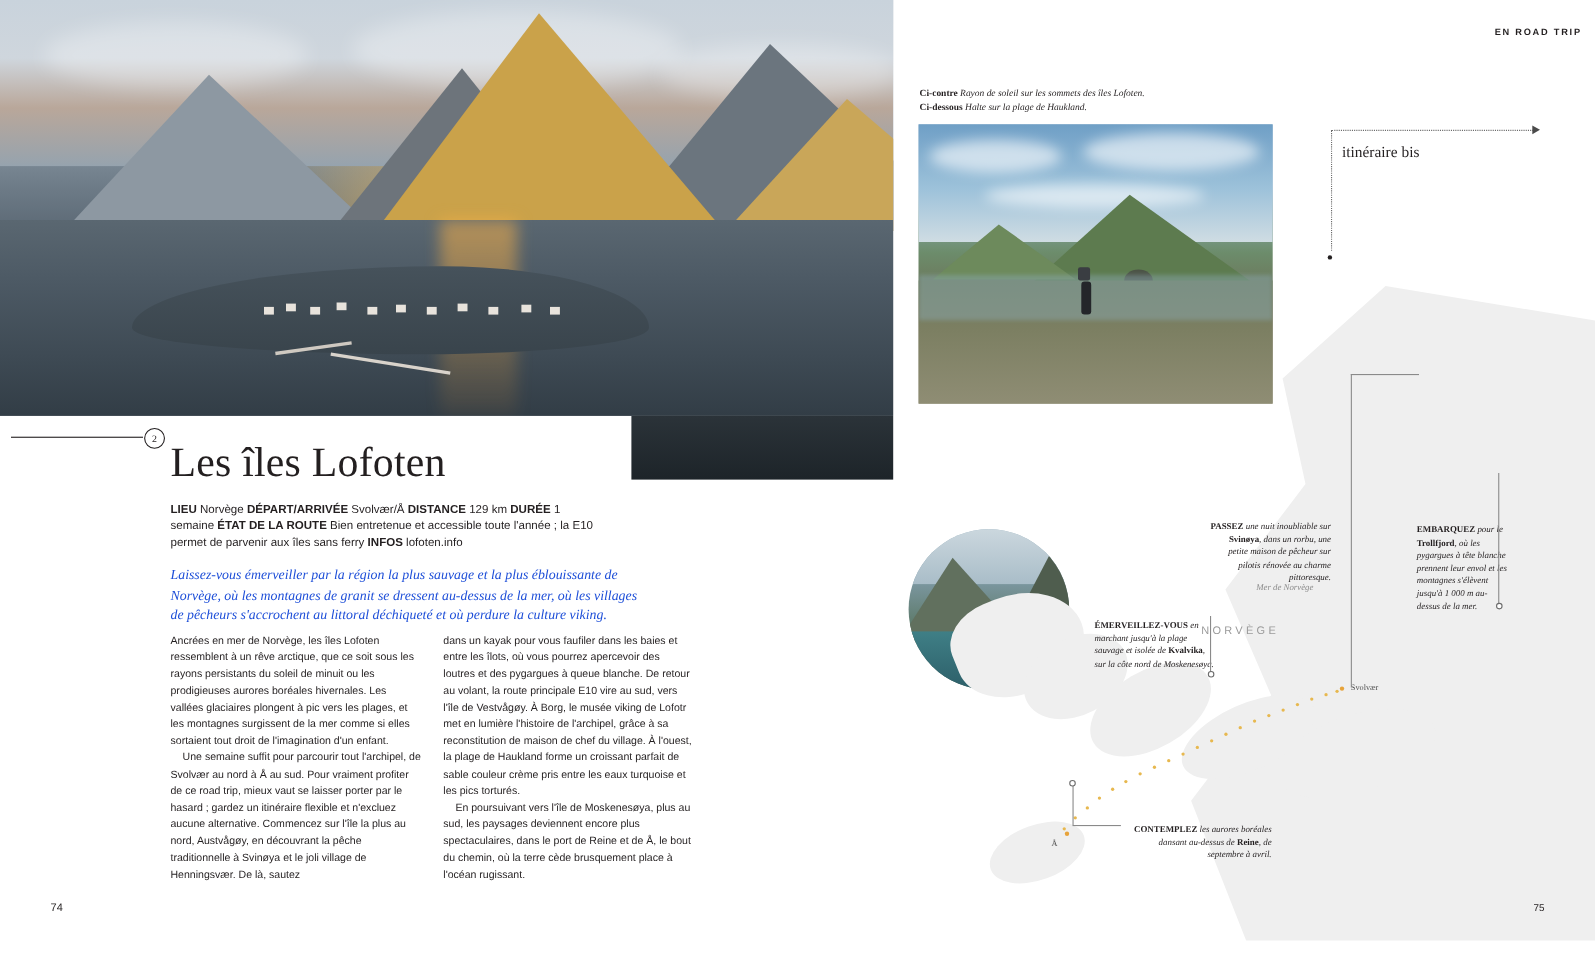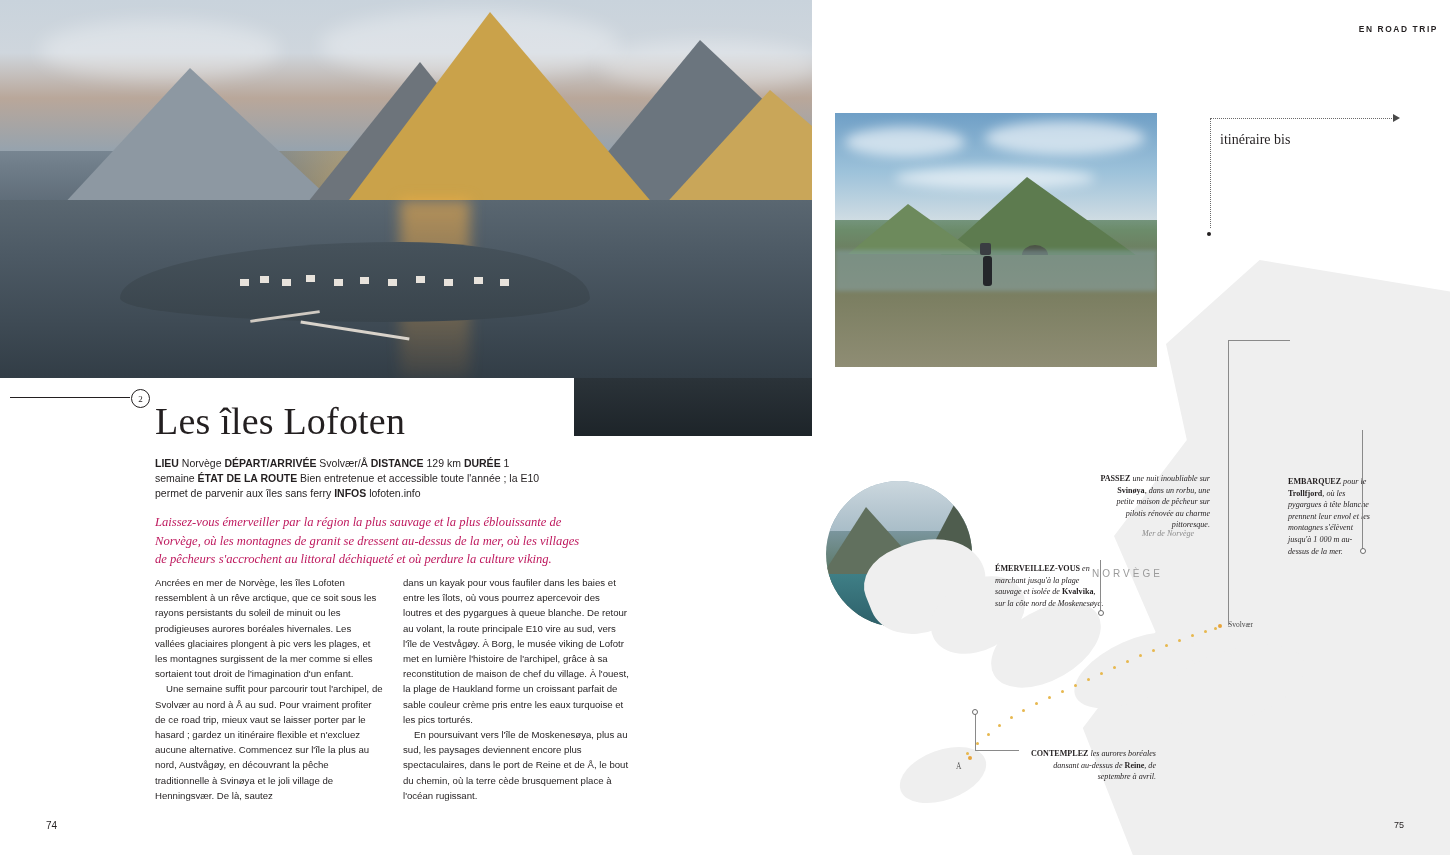--- a/index.html
+++ b/index.html
@@ -108,21 +108,21 @@
 
   .facts {
     position:absolute; left:155px; top:456px; width:395px;
     font-size:10.5px; line-height:15px; color:#231f20;
   }
   .facts b { font-weight:700; }
 
   .lede {
     position:absolute; left:155px; top:513px; width:430px;
     font-family:"Liberation Serif", serif; font-style:italic;
-    font-size:12.6px; line-height:18.5px; color:#be185d;
+    font-size:12.6px; line-height:18.5px; color:#1d4ed8;
   }
 
   .cols {
     position:absolute; left:155px; top:575px; width:510px; height:230px;
     display:flex; gap:20px;
   }
   .col { width:228px; font-size:9.6px; line-height:15.2px; color:#231f20; }
   .col p { margin:0; }
   .col p.ind { text-indent:11px; }
 
@@ -315,20 +315,21 @@
     <div class="col">
       <p>dans un kayak pour vous faufiler dans les baies et entre les îlots, où vous pourrez apercevoir des loutres et des pygargues à queue blanche. De retour au volant, la route principale E10 vire au sud, vers l'île de Vestvågøy. À Borg, le musée viking de Lofotr met en lumière l'histoire de l'archipel, grâce à sa reconstitution de maison de chef du village. À l'ouest, la plage de Haukland forme un croissant parfait de sable couleur crème pris entre les eaux turquoise et les pics torturés.</p>
       <p class="ind">En poursuivant vers l'île de Moskenesøya, plus au sud, les paysages deviennent encore plus spectaculaires, dans le port de Reine et de Å, le bout du chemin, où la terre cède brusquement place à l'océan rugissant.</p>
     </div>
   </div>
 
   <div class="folio-left">74</div>
 
   <div class="right-page">
     <div class="kicker">EN ROAD TRIP</div>
+    <div class="captions"><b>Ci-contre</b> Rayon de soleil sur les sommets des îles Lofoten.<br><b>Ci-dessous</b> Halte sur la plage de Haukland.</div>
 
     <div class="photo-beach">
       <div class="pb-sky"></div>
       <div class="pb-cloud" style="left:10px;top:14px;width:120px;height:30px;"></div>
       <div class="pb-cloud" style="left:150px;top:8px;width:160px;height:34px;"></div>
       <div class="pb-cloud" style="left:60px;top:54px;width:200px;height:22px;"></div>
       <div class="pb-mtn"></div>
       <div class="pb-mtn2"></div>
       <div class="pb-rock"></div>
       <div class="pb-sand"></div>

